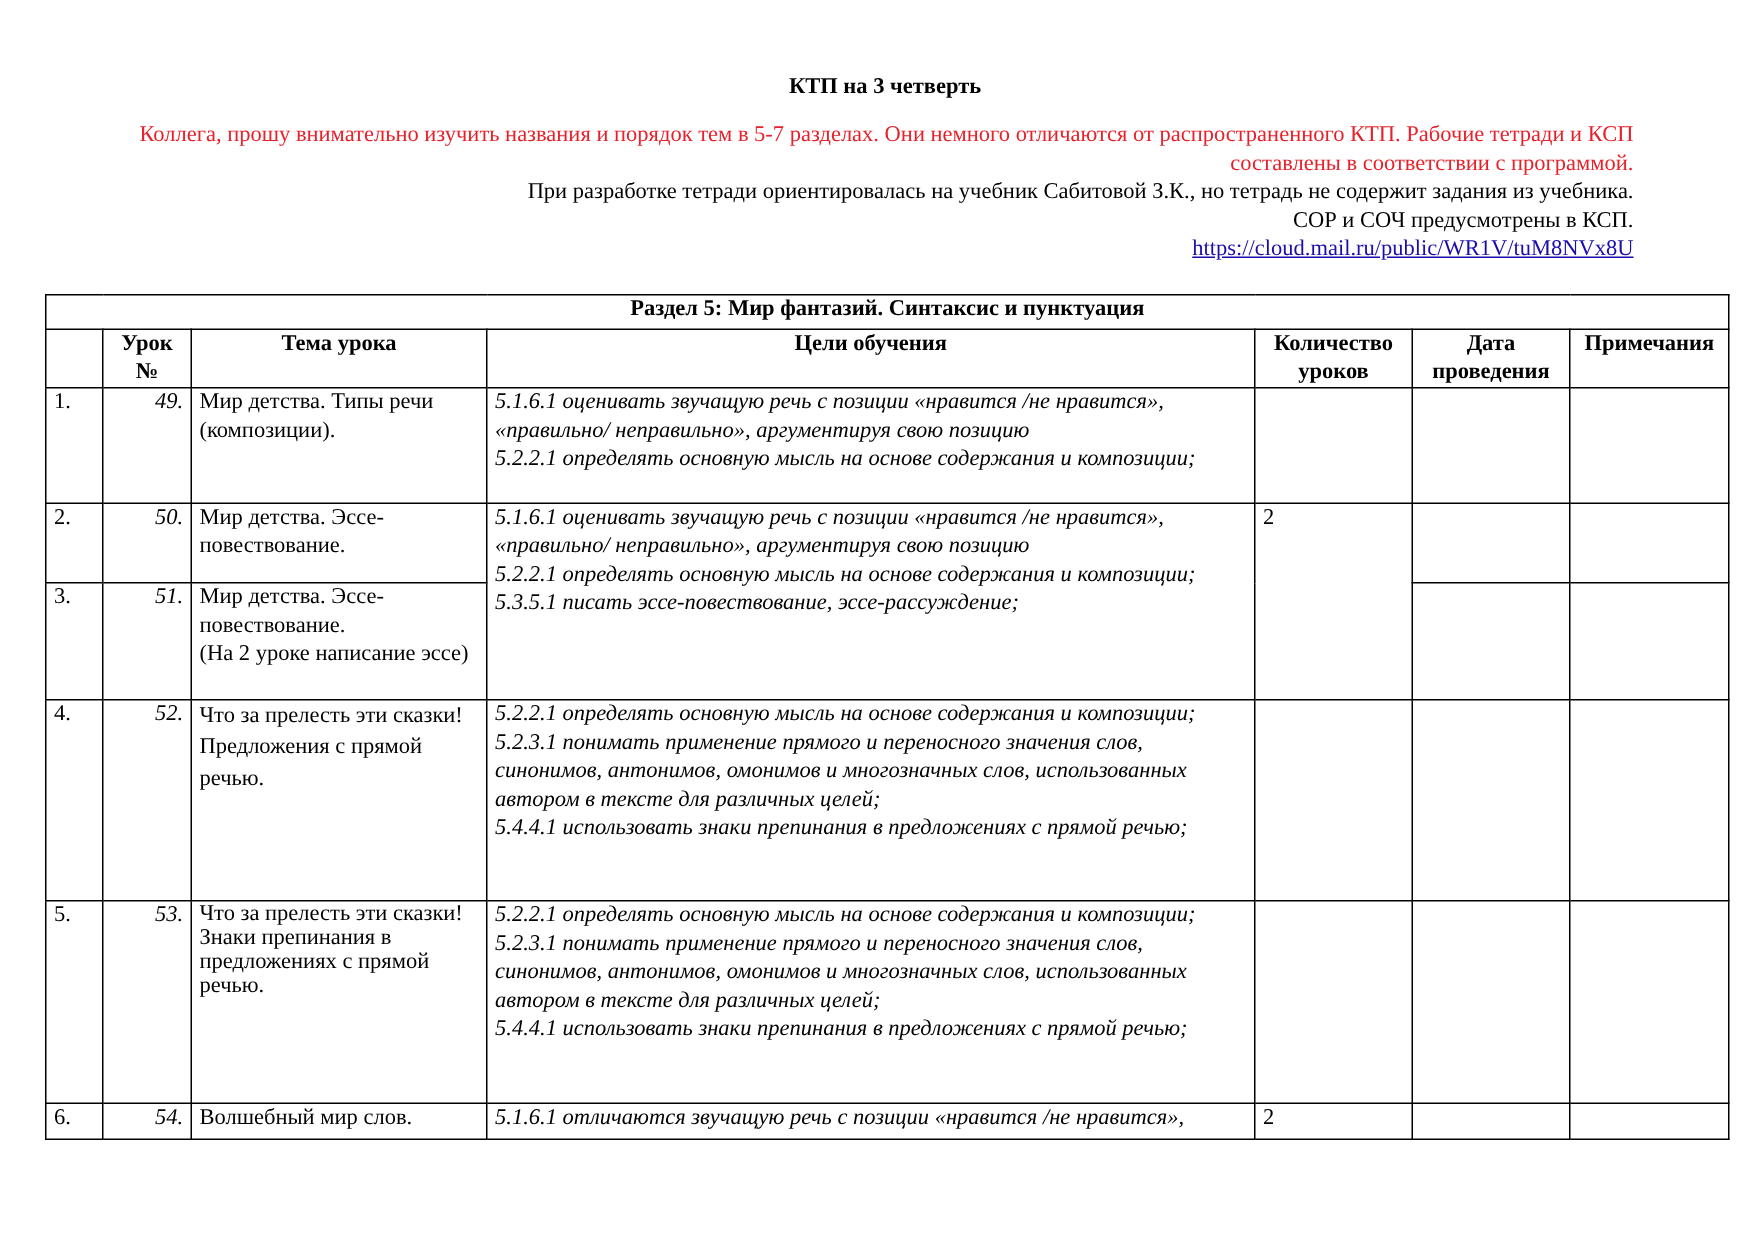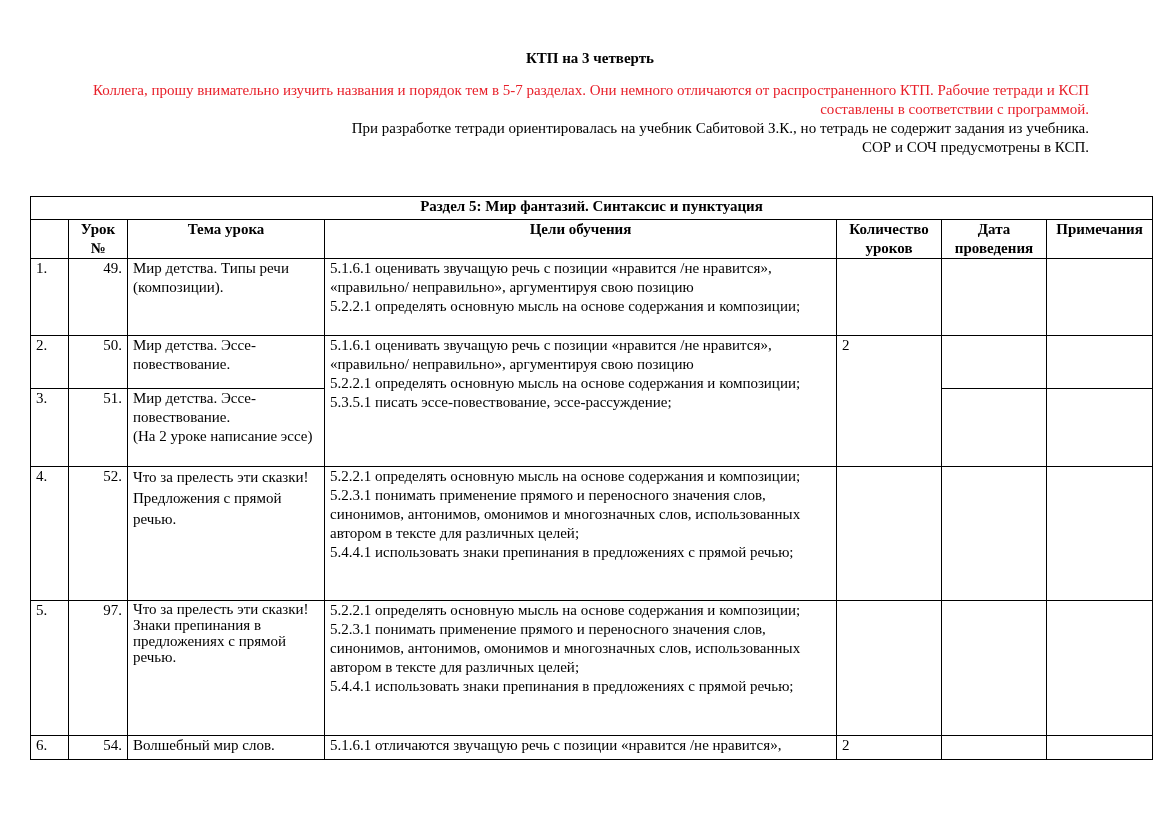--- a/index.html
+++ b/index.html
@@ -22,32 +22,33 @@
       position: absolute; top: 196px; left: 30px;
       border-collapse: collapse; table-layout: fixed; width: 1122px;
       font-size: 15px; line-height: 19px;
     }
     table.ktp td, table.ktp th {
       border: 1.3px solid #000; vertical-align: top; padding: 0 5px;
     }
     th { font-weight: bold; }
     .sec { height: 23px; }
     .hdr { height: 38px; }
-    .num { text-align: right; }
-    .goals p { margin: 0; }
+    .num { text-align: right; font-style: italic; }
+    .goals p { margin: 0; font-style: italic; }
   </style>
 </head>
 <body>
 
 <div class="title">КТП на 3 четверть</div>
 
 <div class="intro">
   <p class="red">Коллега, прошу внимательно изучить названия и порядок тем в 5-7 разделах. Они немного отличаются от распространенного КТП. Рабочие тетради и КСП составлены в соответствии с программой.</p>
   <p>При разработке тетради ориентировалась на учебник Сабитовой З.К., но тетрадь не содержит задания из учебника.</p>
   <p>СОР и СОЧ предусмотрены в КСП.</p>
+  <p><span class="link">https://cloud.mail.ru/public/WR1V/tuM8NVx8U</span></p>
 </div>
 
 <table class="ktp">
   <colgroup>
     <col style="width:38px">
     <col style="width:59px">
     <col style="width:197px">
     <col style="width:512px">
     <col style="width:105px">
     <col style="width:105px">
@@ -114,21 +115,21 @@
       <p>5.2.3.1 понимать применение прямого и переносного значения слов, синонимов, антонимов, омонимов и многозначных слов, использованных автором в тексте для различных целей;</p>
       <p>5.4.4.1 использовать знаки препинания в предложениях с прямой речью;</p>
     </td>
     <td></td>
     <td></td>
     <td></td>
   </tr>
 
   <tr style="height:135px">
     <td>5.</td>
-    <td class="num">97.</td>
+    <td class="num">53.</td>
     <td style="line-height:16px; white-space:pre-wrap">Что за прелесть эти сказки!  Знаки препинания в предложениях с прямой речью.</td>
     <td class="goals">
       <p>5.2.2.1 определять основную мысль на основе содержания и композиции;</p>
       <p>5.2.3.1 понимать применение прямого и переносного значения слов, синонимов, антонимов, омонимов и многозначных слов, использованных автором в тексте для различных целей;</p>
       <p>5.4.4.1 использовать знаки препинания в предложениях с прямой речью;</p>
     </td>
     <td></td>
     <td></td>
     <td></td>
   </tr>

